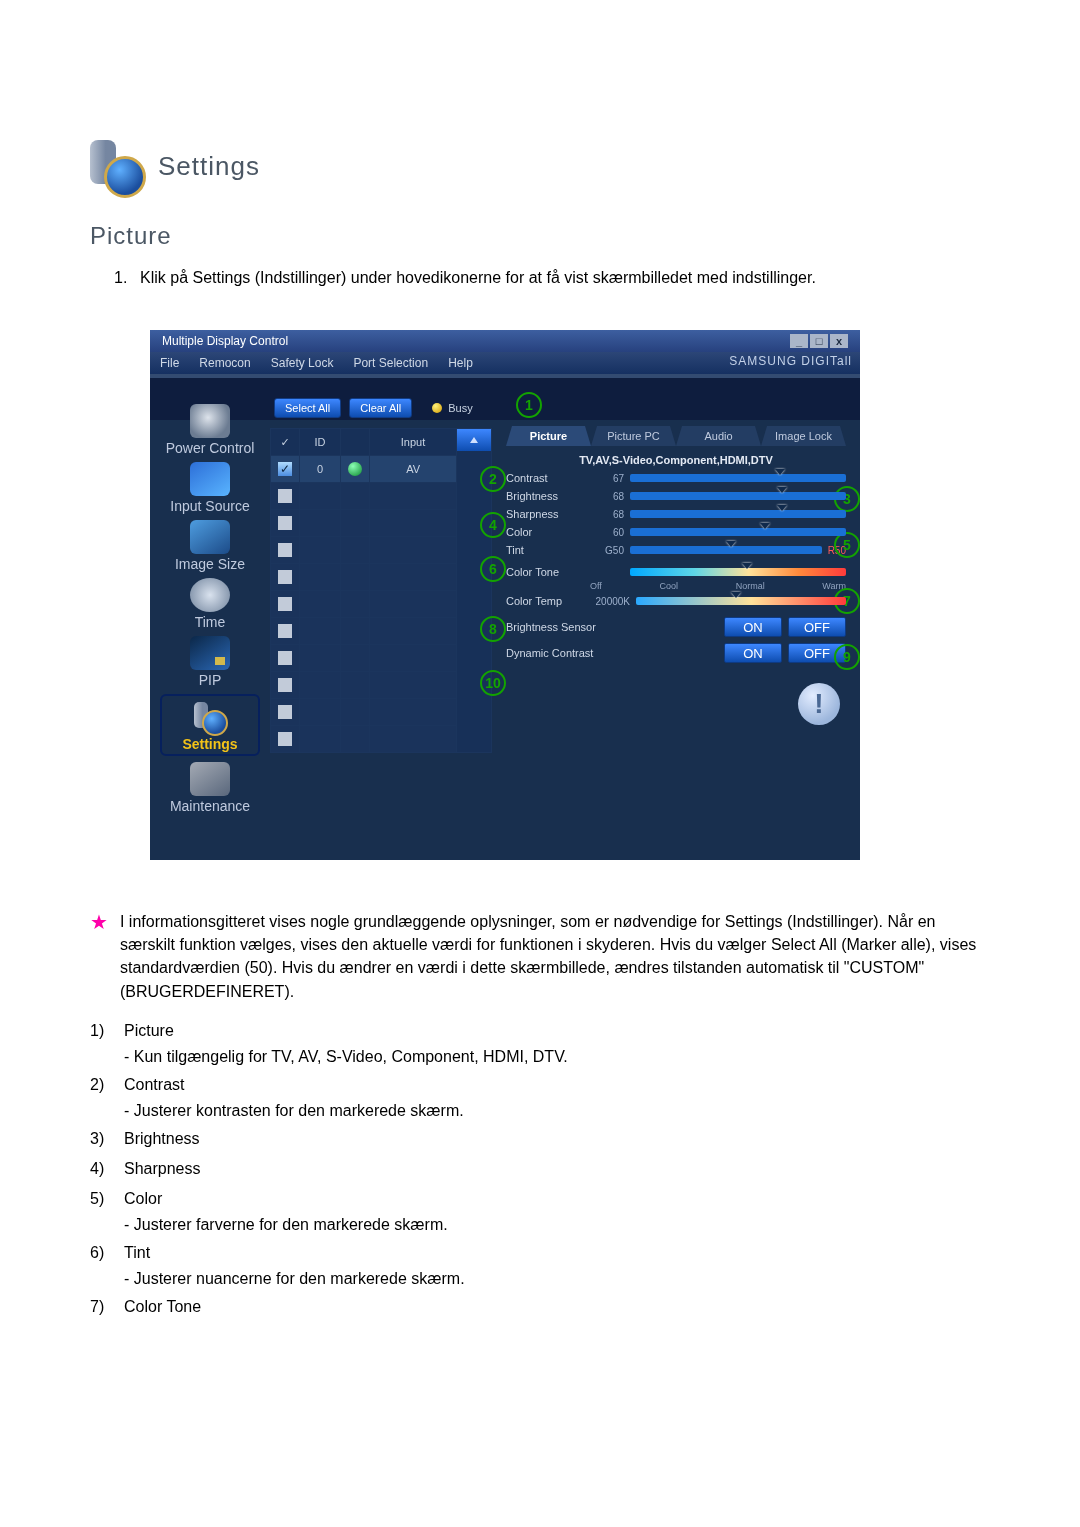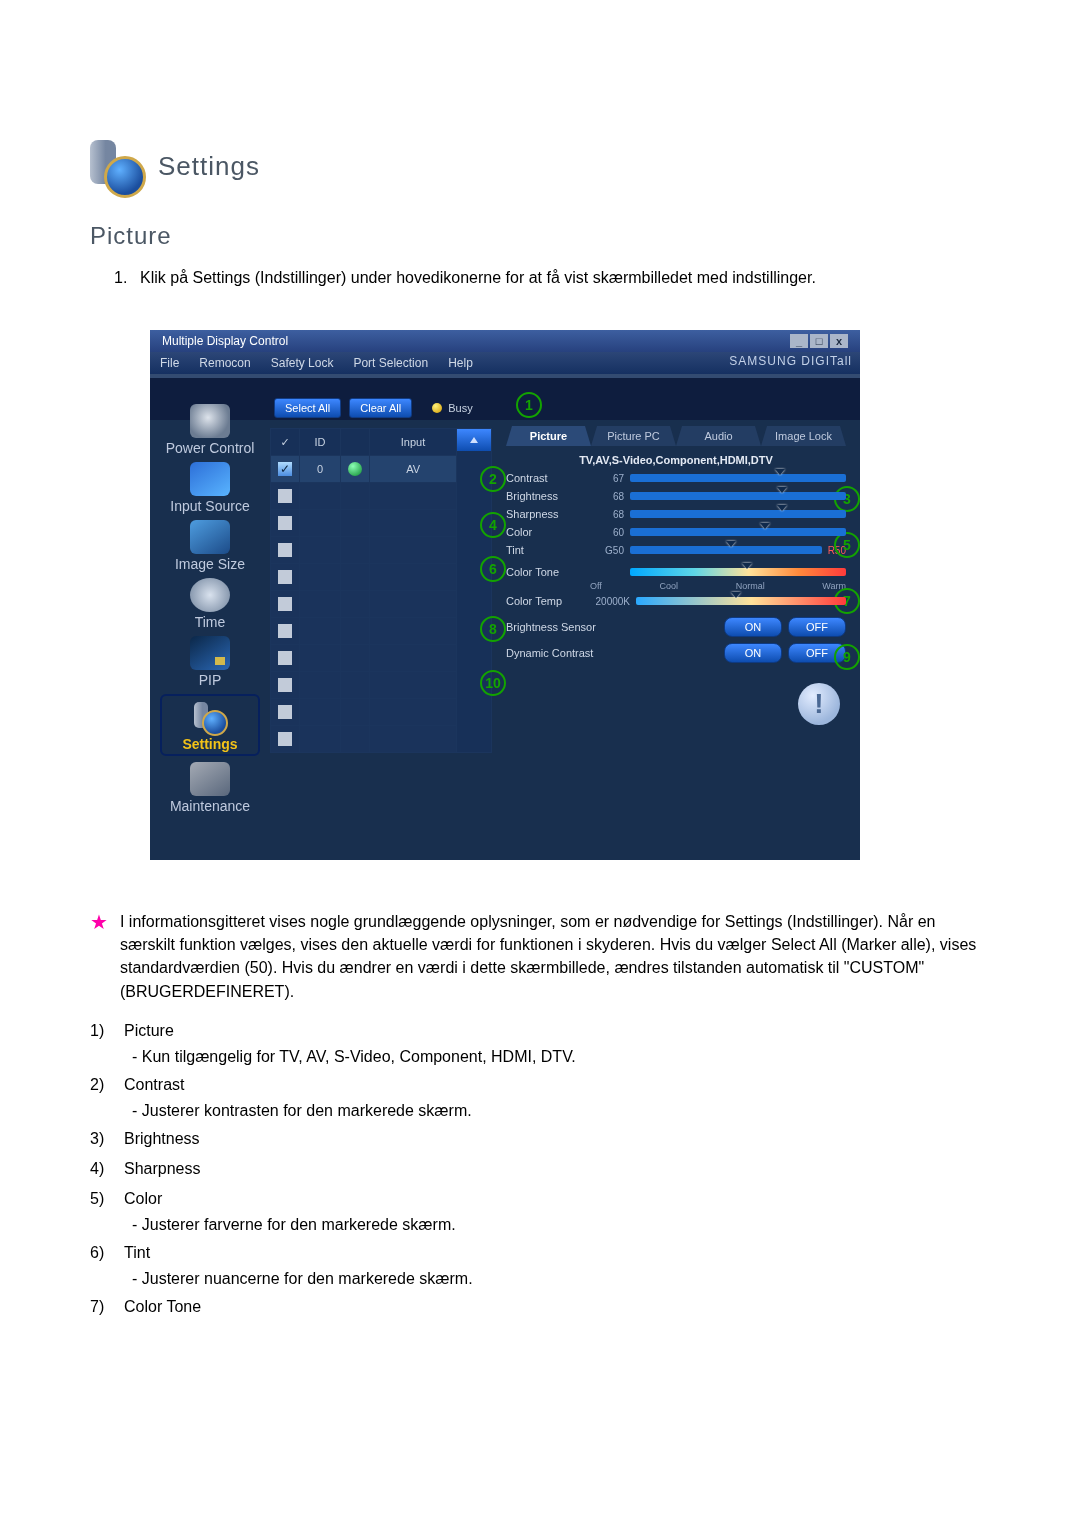--- a/index.html
+++ b/index.html
@@ -246,24 +246,24 @@
     border-right:5px solid transparent;
     border-top:6px solid #102a4c;
     filter: drop-shadow(0 0 1px #fff);
   }
   .tone-labels{
     display:flex; justify-content:space-between;
     font-size:9px; color:#90a3bf; padding-left:84px; margin-top:-3px; margin-bottom:4px;
   }
   .tint-right{font-size:10px;color:#ff5a5a;}
   .btn-onoff{
-    width:56px;height:18px;font-size:11px;
+    width:56px;height:18px;font-size:13px;
     display:flex;align-items:center;justify-content:center;
     background: linear-gradient(180deg,#3d87ff,#0e4db0);
-    color:#fff;border:1px solid #0e3a82;border-radius:8px;
+    color:#fff;border:1px solid #0e3a82;border-radius:2px;
   }
   .info-icon{
     width:42px;height:42px;border-radius:50%;
     background: radial-gradient(circle at 35% 30%, #e2ecff 0%, #9cb6dc 70%);
     display:flex;align-items:center;justify-content:center;
     font-size:28px;color:#4a6894;font-weight:bold;
     margin: 20px 6px 0 auto;
   }
 
   
@@ -282,21 +282,21 @@
   }
   .star{color:#ff00aa;font-size:20px;line-height:1;margin-top:2px;}
   .notes p{margin:0;font-size:16px;line-height:1.45;}
   .numlist{ margin-top:16px; }
   .numlist .nrow{
     display:flex; gap:10px; font-size:16px; line-height:1.5;
     margin-bottom:4px;
   }
   .numlist .nn{min-width:24px;}
   .numlist .body .title{margin-bottom:2px;}
-  .numlist .body .desc{margin-left:8px;}
+  .numlist .body .desc{margin-left:0;}
 </style>
 </head>
 <body>
 
 <div class="page">
 
   <div class="doc-title-row">
     <div class="doc-icon-box">
       <div class="cyl"></div>
         <div class="gear"></div>

